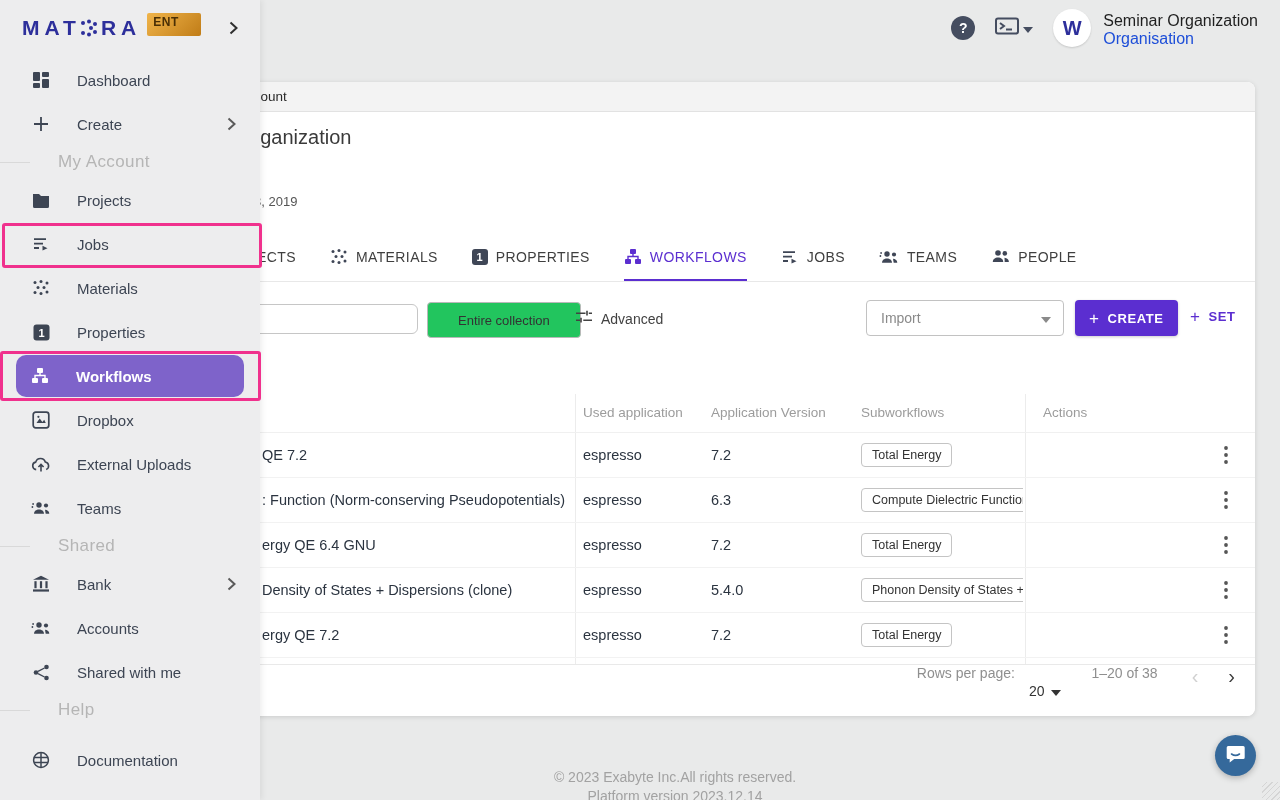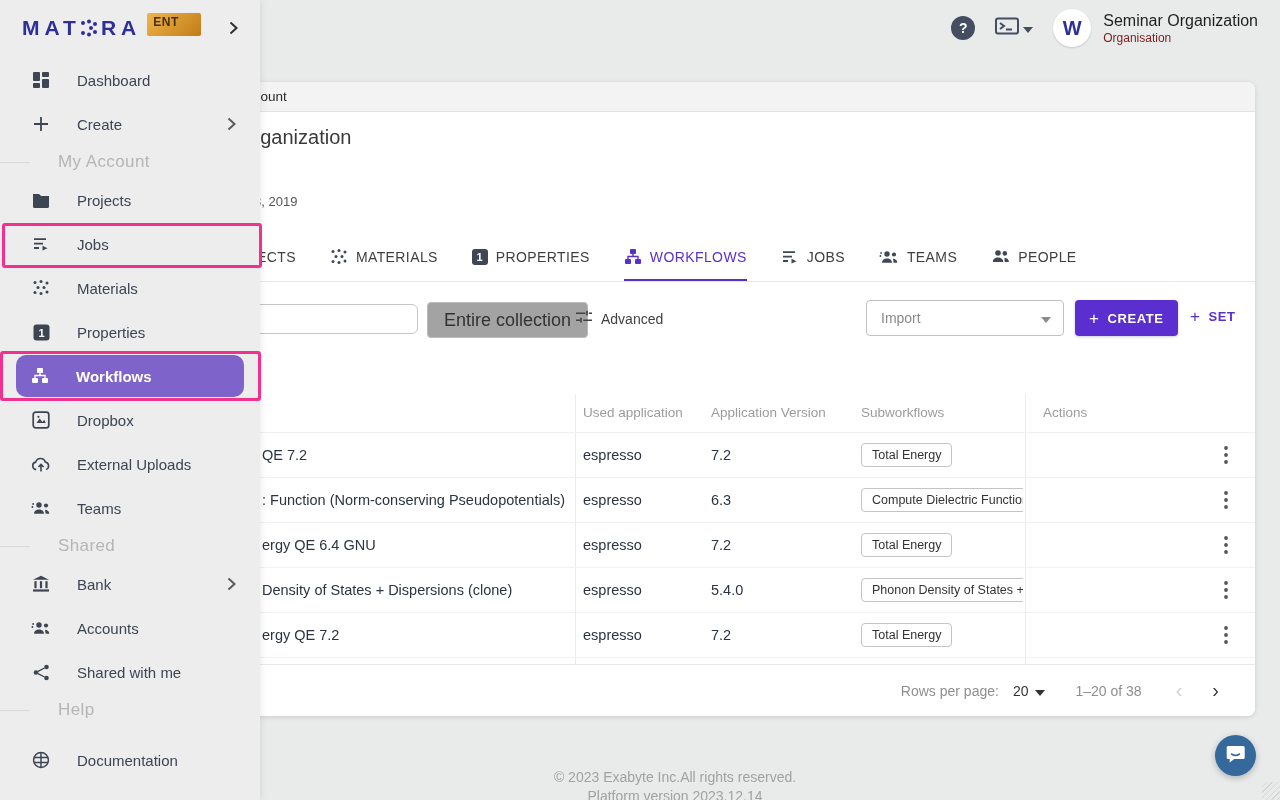--- a/index.html
+++ b/index.html
@@ -6,41 +6,41 @@
   body{font-family:"Liberation Sans",sans-serif;background:#e9eaea;}
   #app{position:relative;width:1280px;height:800px;overflow:hidden;background:#e9eaea;}
 
   
   .topbar{position:absolute;top:0;left:0;width:1280px;height:56px;display:flex;align-items:center;justify-content:flex-end;gap:20px;padding-right:22px;box-sizing:border-box;z-index:5;}
   .help-btn{width:24px;height:24px;border-radius:50%;background:#454d60;color:#fff;font-size:14px;font-weight:bold;display:flex;align-items:center;justify-content:center;cursor:pointer;}
   .term-btn{display:flex;align-items:center;gap:4px;color:#454d60;cursor:pointer;}
   .org-chip{display:flex;align-items:center;gap:12px;cursor:pointer;}
   .avatar{width:38px;height:38px;border-radius:50%;background:#fff;color:#2d2f9b;font-weight:bold;font-size:20px;display:flex;align-items:center;justify-content:center;box-shadow:0 1px 2px rgba(0,0,0,.15);}
   .org-name{font-size:16px;color:#1f1f1f;line-height:20px;}
-  .org-sub{font-size:12px;color:#7f1d1d;line-height:15px;}
+  .org-sub{font-size:16px;color:#1d4ed8;line-height:15px;}
 
   
   .card{position:absolute;left:150px;top:82px;width:1105px;height:634px;background:#fff;border-radius:8px;box-shadow:0 1px 5px rgba(0,0,0,.13);}
   .breadcrumb-bar{position:absolute;top:0;left:0;right:0;height:30px;background:#f3f3f3;border-bottom:1px solid #e2e2e2;border-radius:8px 8px 0 0;font-size:13.5px;color:#2a2a2a;line-height:30px;padding-left:88px;box-sizing:border-box;}
   .org-title{position:absolute;left:8px;top:44px;font-size:20px;color:#3a3a3a;white-space:nowrap;}
   .org-date{position:absolute;left:104px;top:112px;font-size:13px;color:#555;white-space:nowrap;}
 
   
   .tabs{position:absolute;top:150px;left:0;right:0;height:50px;border-bottom:1px solid #e8e8e8;display:flex;align-items:stretch;padding-left:42px;gap:34px;box-sizing:border-box;}
   .tab{position:relative;display:flex;align-items:center;gap:8px;font-size:14px;font-weight:500;letter-spacing:.4px;color:#3f3f3f;cursor:pointer;white-space:nowrap;}
   .tab .ticon{display:flex;align-items:center;color:#3f4656;}
   .tab.active{color:#5b2ed0;}
   .tab.active .ticon{color:#5b2ed0;}
   .tab.active::after{content:"";position:absolute;left:0;right:0;bottom:0;height:2px;background:#5b2ed0;}
   .badge1{width:16px;height:16px;border-radius:3px;background:#3f4656;color:#fff;font-size:11px;font-weight:bold;display:flex;align-items:center;justify-content:center;}
 
   
   .toolbar{position:absolute;top:218px;left:0;right:0;height:42px;}
   .search-input{position:absolute;left:8px;top:4px;width:260px;height:30px;border:1px solid #c6c6c6;border-radius:6px;background:#fff;font-size:14px;padding:0 12px;box-sizing:border-box;color:#333;outline:none;}
-  .coll-btn{position:absolute;left:277px;top:2px;height:34px;padding:0 16px;border:1px solid #b9b9b9;border-radius:4px;background:#a3a3a3;font-size:18px;color:#333;display:flex;align-items:center;cursor:pointer;}
+  .coll-btn{position:absolute;left:277px;top:2px;height:34px;padding:0 30px;border:1px solid #b9b9b9;border-radius:4px;background:#22c55e;font-size:13px;color:#333;display:flex;align-items:center;cursor:pointer;}
   .adv-btn{position:absolute;left:425px;top:9px;display:flex;align-items:center;gap:8px;font-size:14px;color:#424242;cursor:pointer;}
   .import-select{position:absolute;left:716px;top:0;width:198px;height:36px;border:1px solid #c2c2c2;border-radius:4px;background:#fff;display:flex;align-items:center;justify-content:space-between;padding:0 12px 0 14px;box-sizing:border-box;font-size:14px;color:#8a8a8a;cursor:pointer;}
   .create-btn{position:absolute;left:925px;top:0;height:36px;padding:0 14px;background:#5b2ed0;border-radius:4px;color:#fff;font-size:13px;font-weight:bold;letter-spacing:.6px;display:flex;align-items:center;gap:8px;cursor:pointer;box-shadow:0 1px 3px rgba(0,0,0,.2);}
   .set-btn{position:absolute;left:1040px;top:8px;color:#5b2ed0;font-size:13px;font-weight:bold;letter-spacing:.6px;display:flex;align-items:center;gap:8px;cursor:pointer;}
   .plus-glyph{font-size:17px;font-weight:normal;line-height:1;}
 
   
   .table{position:absolute;top:312px;left:0;right:0;bottom:52px;overflow:hidden;}
   .col-div{position:absolute;top:0;bottom:0;width:1px;background:#ececec;}
   .col-div.d1{left:425px;} .col-div.d2{left:875px;}
@@ -48,21 +48,21 @@
   .th{position:absolute;top:0;line-height:38px;font-size:13.5px;color:#9c9c9c;white-space:nowrap;}
   .th.c0{left:433px;} .th.c1{left:561px;} .th.c2{left:711px;} .th.c3{left:893px;}
   .trow{position:relative;height:44px;border-bottom:1px solid #f2f2f2;}
   .td{position:absolute;top:0;line-height:44px;font-size:14.5px;color:#2b3440;white-space:nowrap;}
   .td.name{left:112px;} .td.app{left:433px;} .td.ver{left:561px;}
   .chip-wrap{position:absolute;left:711px;top:0;width:162px;height:44px;overflow:hidden;display:flex;align-items:center;}
   .chip{border:1px solid #c4c4c4;border-radius:4px;background:#fff;padding:4px 10px;font-size:12.5px;color:#333;white-space:nowrap;flex:none;}
   .row-menu{position:absolute;left:1064px;top:0;width:24px;height:44px;display:flex;align-items:center;justify-content:center;color:#555;cursor:pointer;}
 
   
-  .pager{position:absolute;left:0;right:0;bottom:0;height:52px;border-top:1px solid #e9e9e9;display:flex;align-items:center;justify-content:flex-end;padding-right:36px;box-sizing:border-box;font-size:14px;color:#8f8f8f;border-radius:0 0 8px 8px;background:#fff;}
+  .pager{position:absolute;left:0;right:0;bottom:0;height:52px;border-top:1px solid #e9e9e9;display:flex;justify-content:flex-end;padding-right:20px;box-sizing:border-box;font-size:14px;color:#8f8f8f;border-radius:0 0 8px 8px;background:#fff;}
   .rpp-select{display:flex;align-items:center;gap:7px;color:#333;margin-left:14px;cursor:pointer;}
   .range{margin-left:30px;}
   .pg-prev{margin-left:34px;color:#d0d0d0;font-size:20px;cursor:default;}
   .pg-next{margin-left:30px;color:#3c3c3c;font-size:20px;cursor:pointer;}
 
   
   .sidebar{position:absolute;left:0;top:0;width:260px;height:800px;background:#ededee;z-index:10;box-shadow:2px 0 6px rgba(0,0,0,.07);}
   .sb-head{height:56px;display:flex;align-items:center;padding-left:22px;}
   .logo{display:flex;align-items:center;color:#2d2f9b;font-weight:bold;font-size:21px;letter-spacing:5px;}
   .logo .dots{margin:0 2px 0 -2px;display:flex;}

